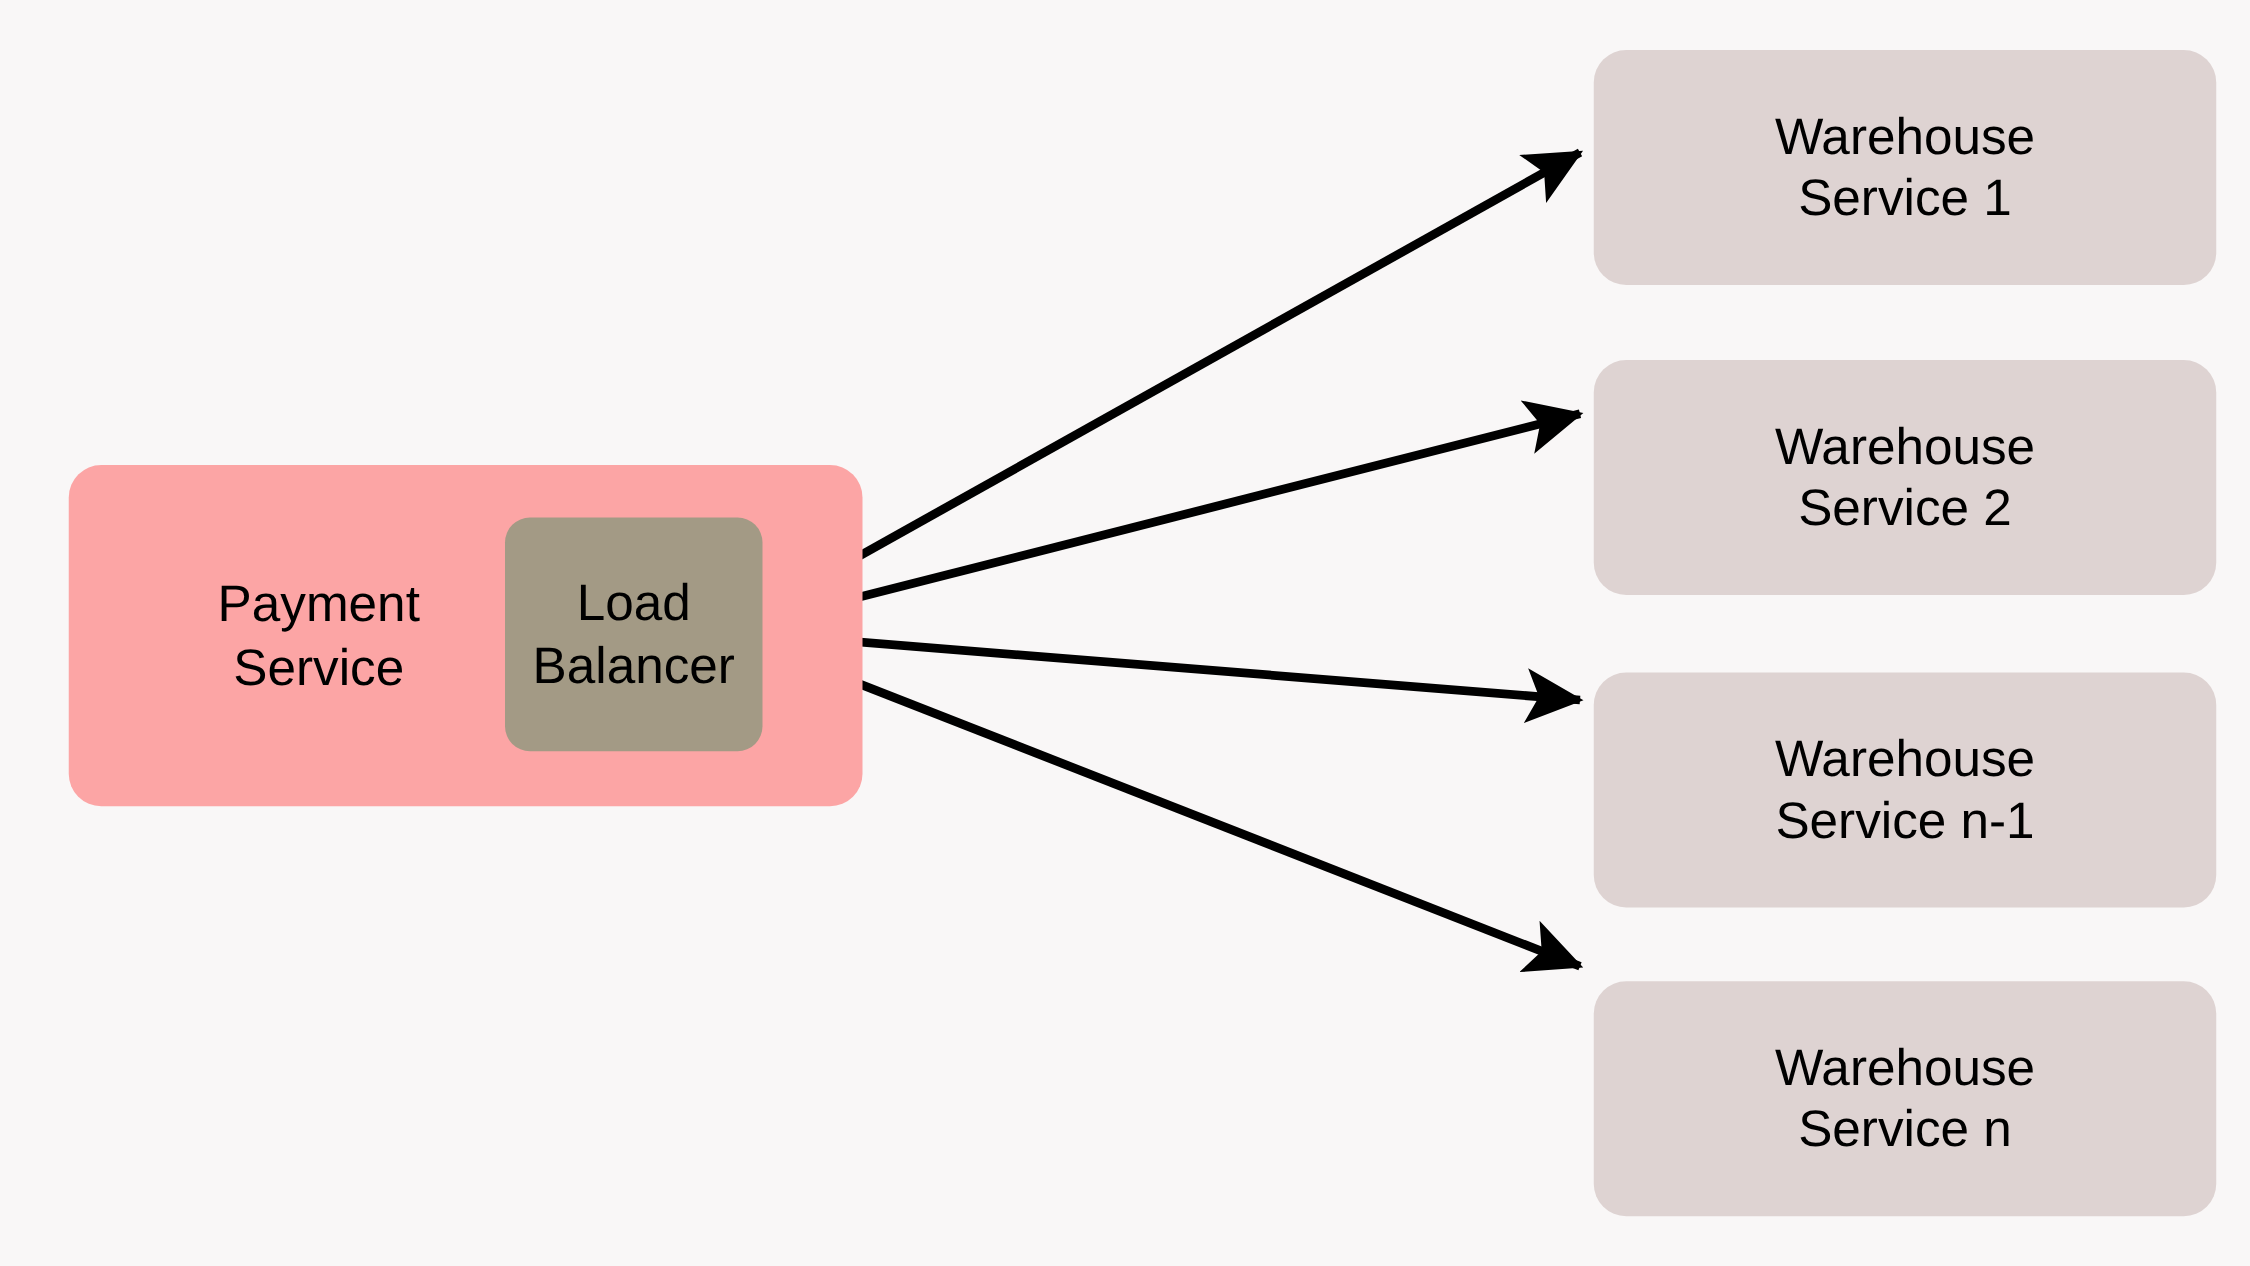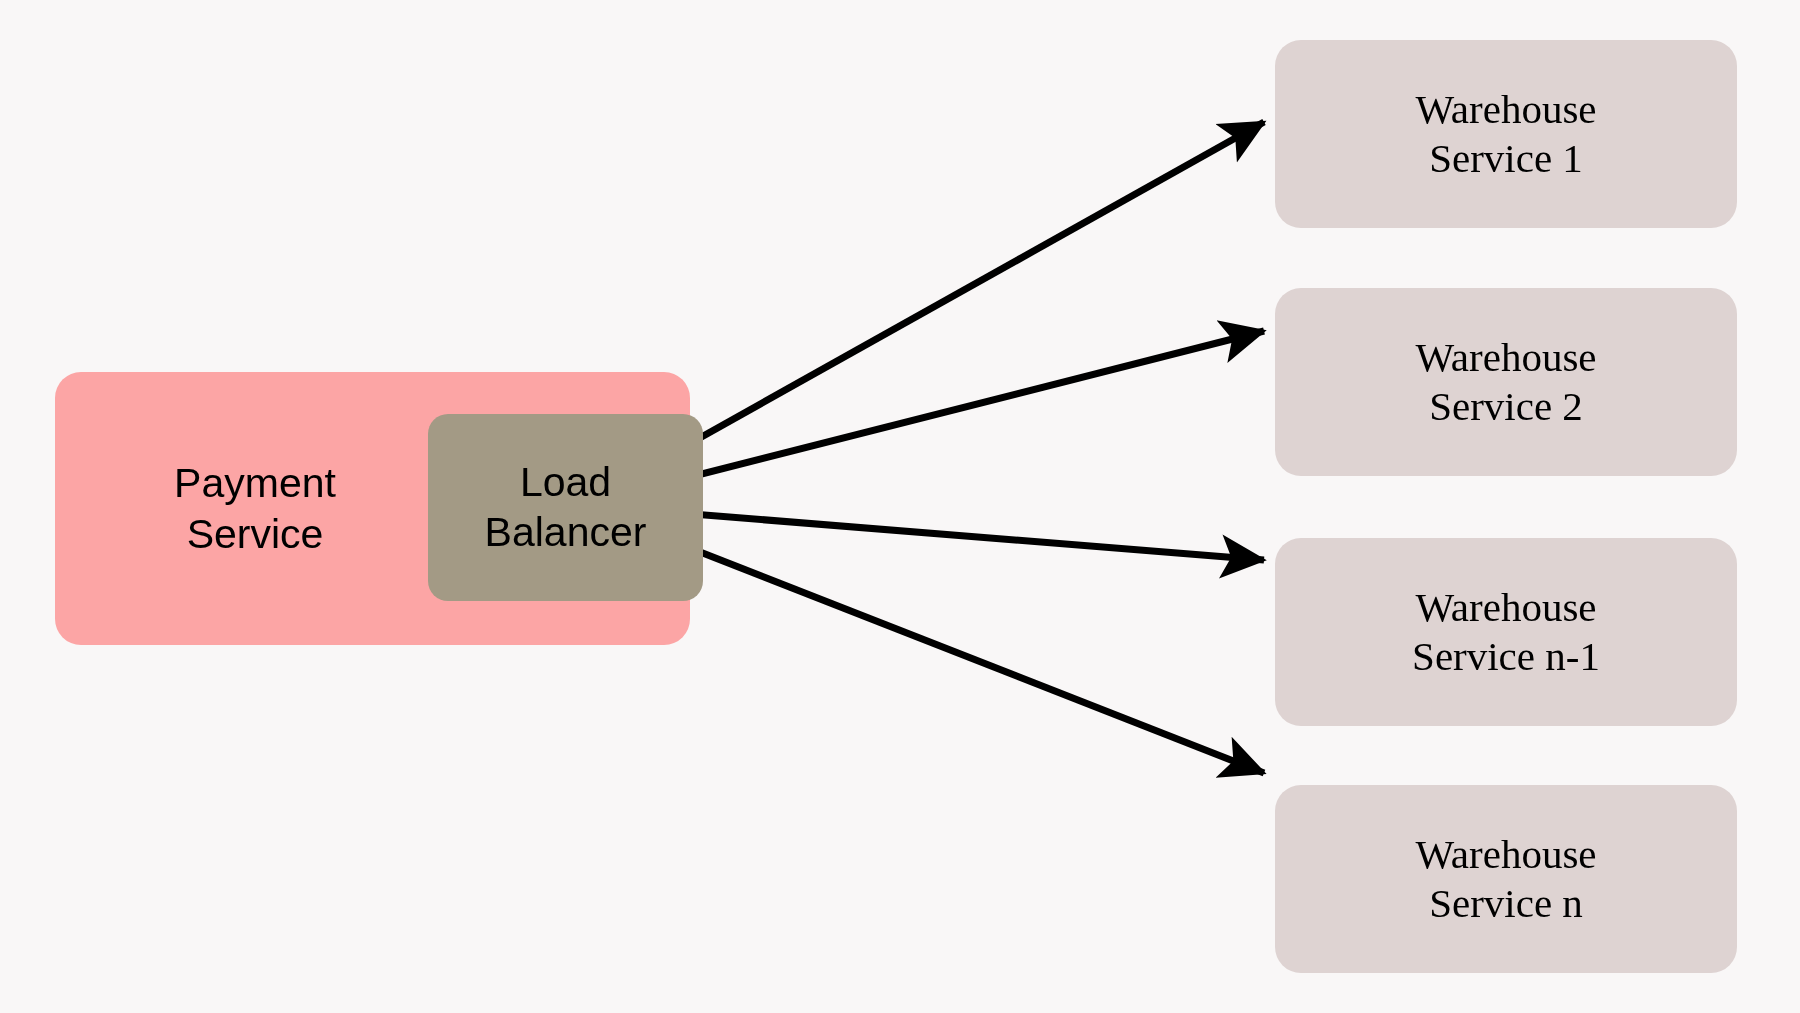--- a/index.html
+++ b/index.html
@@ -55,37 +55,36 @@
     display: flex;
     align-items: center;
     justify-content: center;
     font-size: 41px;
     line-height: 1.22;
     white-space: pre-line;
     color: #000;
   }
   
   #load-balancer {
-    left: 428px;
+    left: 404px;
     top: 414px;
-    width: 275px;
+    width: 206px;
     height: 187px;
     background: #a39a85;
     border-radius: 20px;
     font-size: 41px;
   }
   
   .warehouse {
     left: 1275px;
-    width: 462px;
+    width: 498px;
     height: 188px;
     background: #ded3d2;
     border-radius: 26px;
     font-size: 41px;
-    font-family: Liberation Serif, serif;
   }
   #warehouse-1 { top: 40px; }
   #warehouse-2 { top: 288px; }
   #warehouse-3 { top: 538px; }
   #warehouse-4 { top: 785px; }
 </style>
 </head>
 <body>
 
 <div id="canvas">

